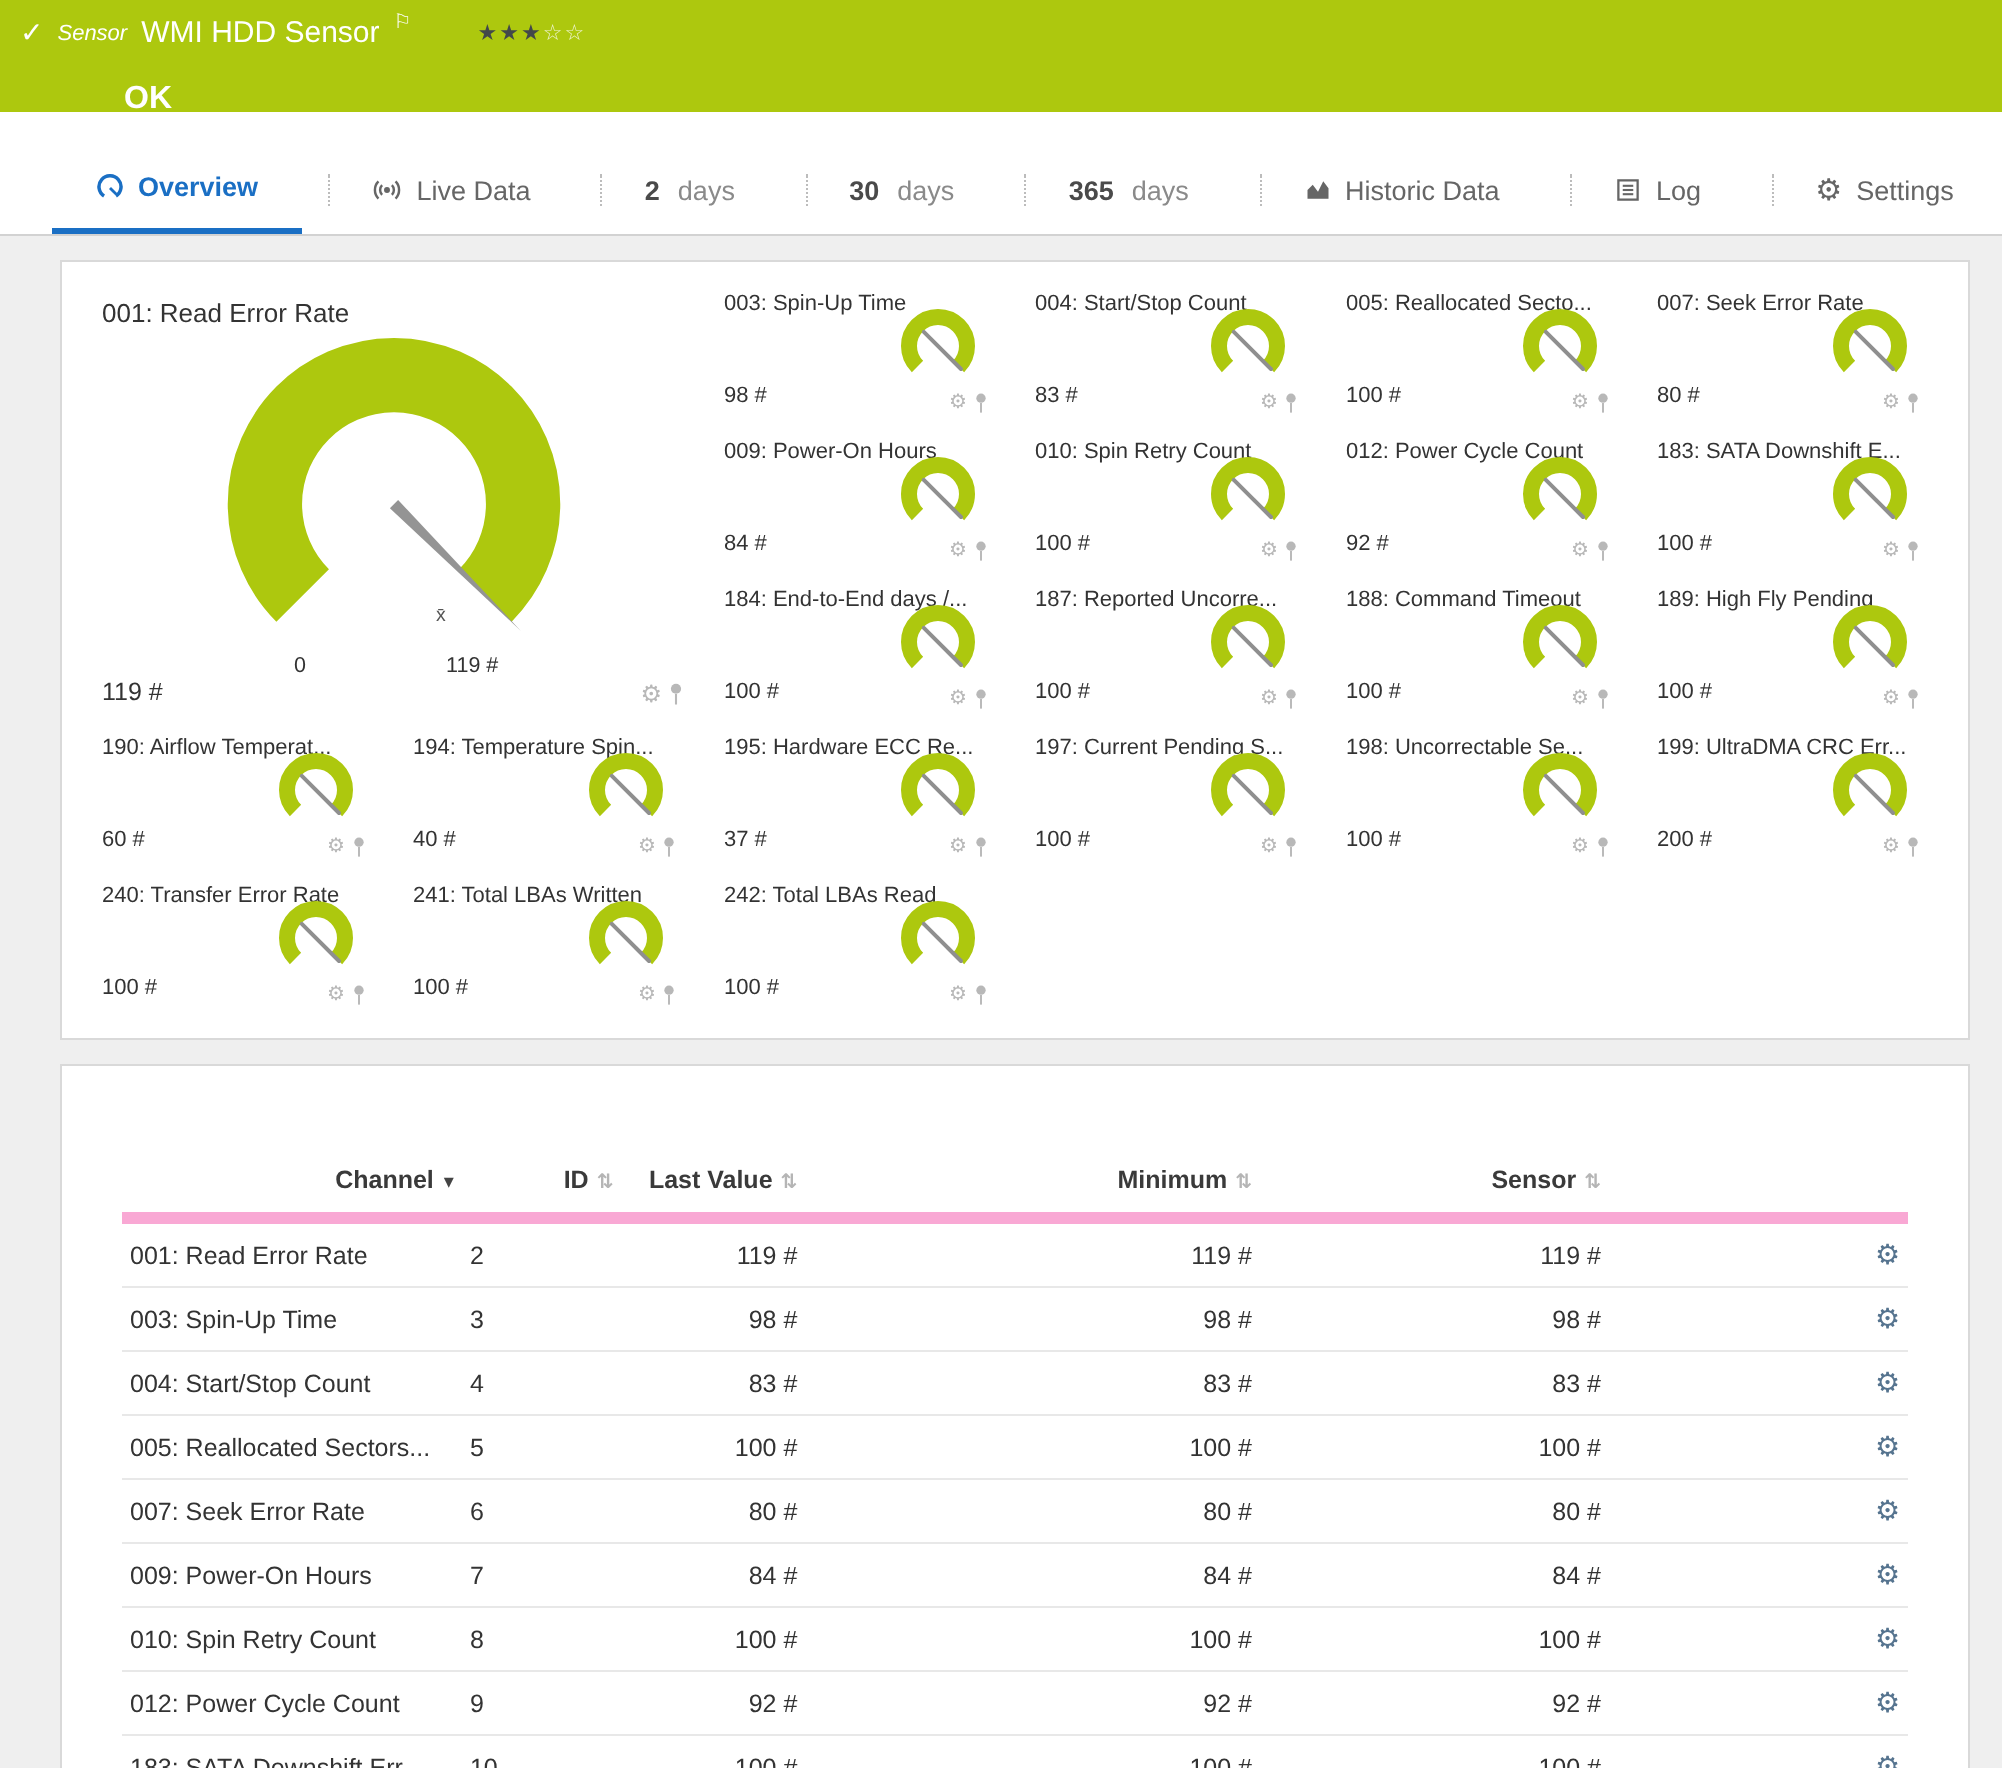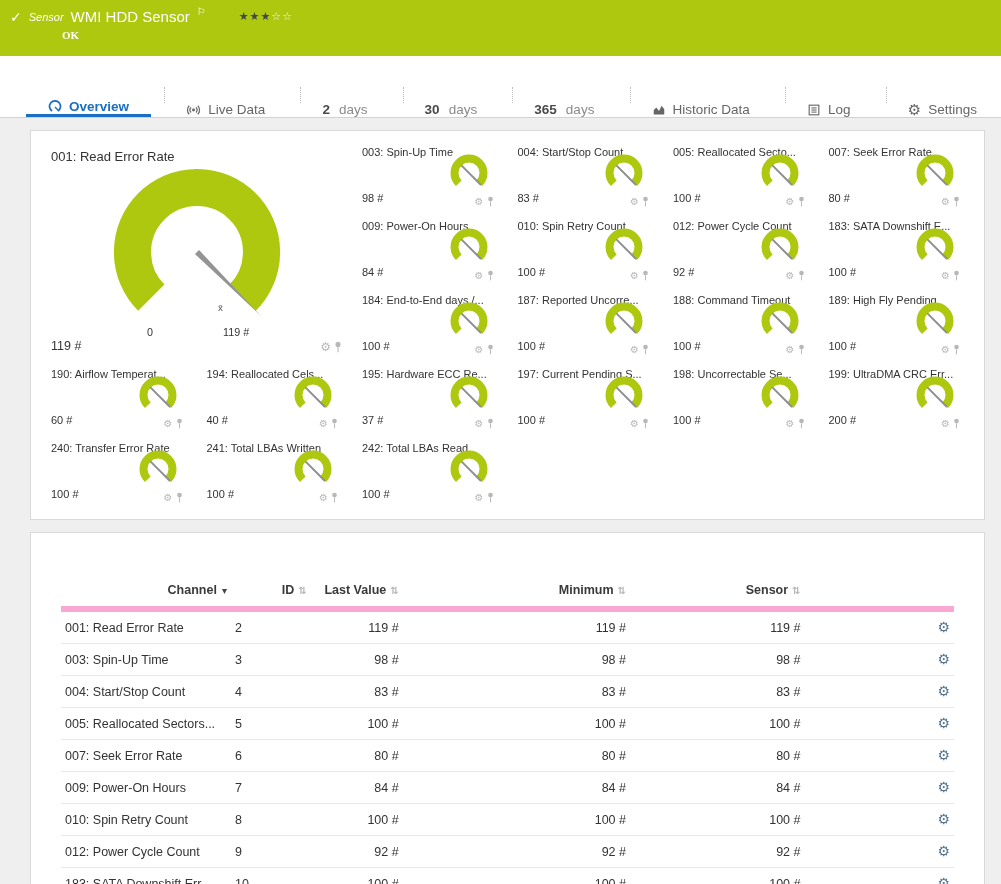--- a/index.html
+++ b/index.html
@@ -18,36 +18,36 @@
     padding: 8px 0 0 10px;
   }
   .hdr-line1 { display: flex; align-items: center; gap: 7px; }
   .hdr-check { font-size: 14px; font-weight: bold; }
   .hdr-type { font-style: italic; font-size: 11px; }
   .hdr-title { font-size: 15px; }
   .hdr-flag { font-size: 10px; position: relative; top: -5px; }
   .hdr-stars { margin-left: 26px; font-size: 11px; letter-spacing: 1px; cursor: pointer; }
   .star-filled { color: #42484a; }
   .star-empty { color: #eef3cf; }
-  .hdr-status { margin-left: 52px; margin-top: 4px; font-size: 11px; font-weight: bold; font-family: Liberation Serif, serif; }
+  .hdr-status { margin-left: 52px; margin-top: 16px; font-size: 16px; font-weight: bold; }
 
   
   .tabbar {
     background: #fff;
     height: 62px;
     display: flex;
     align-items: flex-end;
     justify-content: space-between;
     padding: 0 2px 0 26px;
     border-bottom: 1px solid #d2d2d2;
   }
   .tab {
     position: relative;
     display: flex;
-    align-items: flex-end;
+    align-items: center;
     gap: 7px;
     height: 44px;
     padding: 0 22px;
     font-size: 13.5px;
     color: #666;
     white-space: nowrap;
     cursor: pointer;
   }
   .tab:not(:first-child)::before {
     content: "";
@@ -453,21 +453,21 @@
     <span class="tile-icons">
       <span class="gear-glyph">⚙</span>
       <svg width="7" height="11" viewBox="0 0 10 16">
         <circle cx="5" cy="4.5" r="3.4" fill="currentColor"></circle>
         <rect x="4.3" y="8" width="1.4" height="7" fill="currentColor"></rect>
       </svg>
     </span>
   </div>
 
   <div class="tile">
-    <div class="tile-title">194: Reallocated Cels...</div>
+    <div class="tile-title">194: Temperature Spin...</div>
     <svg class="mini-gauge" width="46" height="42" viewBox="0 0 46 42">
       <path d="M12.75 29.25 A14.5 14.5 0 1 1 33.25 29.25" fill="none" stroke="#adc80e" stroke-width="8"></path>
       <line x1="15.9" y1="11.9" x2="34.5" y2="30.5" stroke="#8f8f8f" stroke-width="2" stroke-linecap="round"></line>
     </svg>
     <div class="tile-value">40 #</div>
     <span class="tile-icons">
       <span class="gear-glyph">⚙</span>
       <svg width="7" height="11" viewBox="0 0 10 16">
         <circle cx="5" cy="4.5" r="3.4" fill="currentColor"></circle>
         <rect x="4.3" y="8" width="1.4" height="7" fill="currentColor"></rect>

